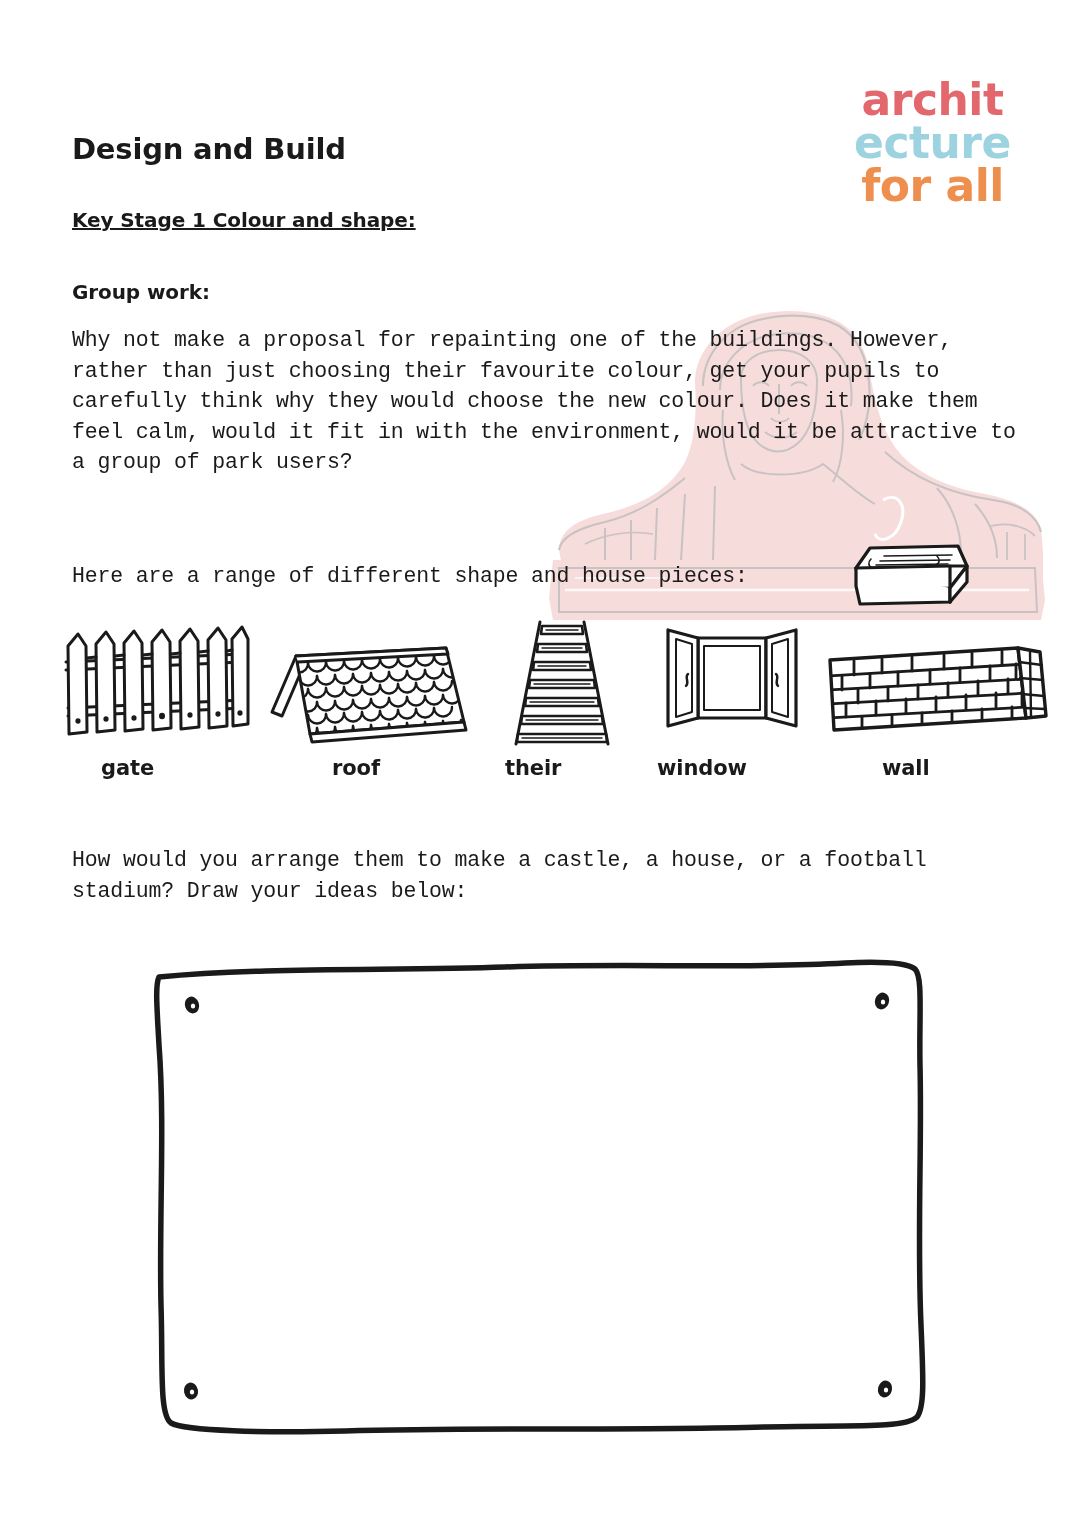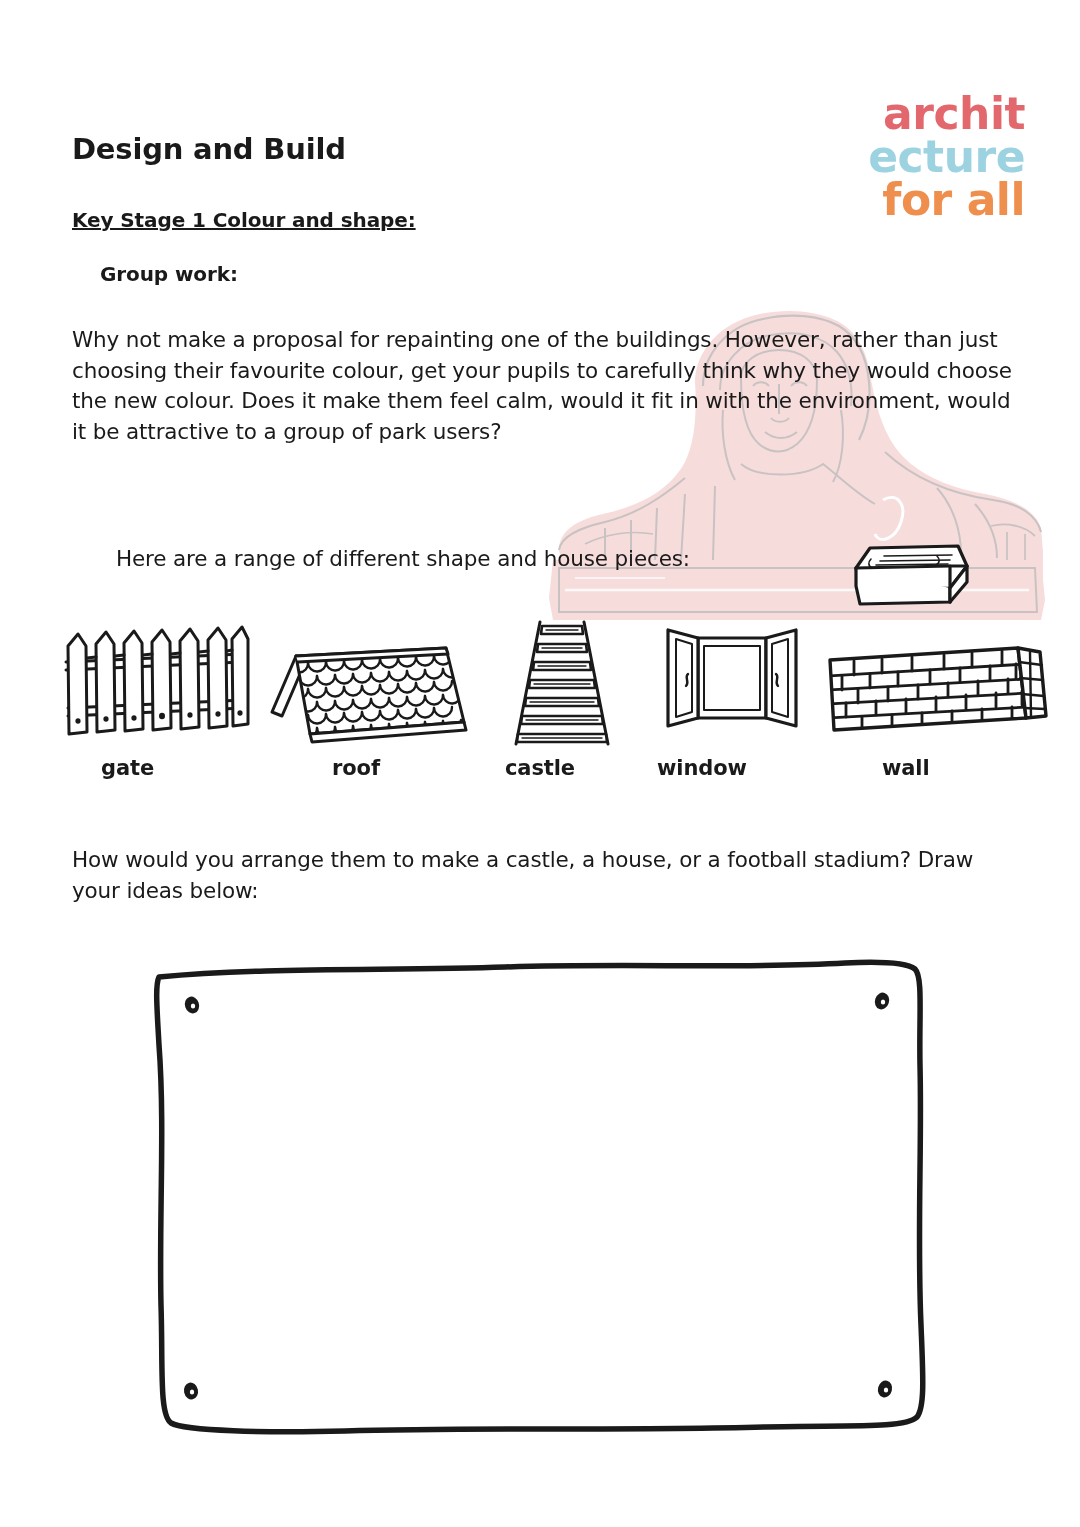--- a/index.html
+++ b/index.html
@@ -32,23 +32,23 @@
     height: 362px;
     z-index: 0;
     pointer-events: none;
   }
   .watermark svg { display: block; width: 100%; height: 100%; }
 
   
   .logo {
     position: absolute;
     right: 55px;
-    top: 92px;
+    top: 78px;
     width: 185px;
-    text-align: right;
+    text-align: center;
     z-index: 3;
   }
   .logo-line {
     font-family: "DejaVu Sans", sans-serif;
     font-size: 44px;
     font-weight: 700;
     line-height: 0.98;
     letter-spacing: -0.5px;
     white-space: nowrap;
   }
@@ -70,34 +70,35 @@
   }
   .subhead {
     position: absolute;
     left: 72px;
     font-size: 20px;
     font-weight: 700;
     letter-spacing: -0.1px;
     z-index: 3;
   }
   .subhead.s1 { top: 208px; text-decoration: underline; }
-  .subhead.s2 { top: 262px; margin-left: 28px; }
+  .subhead.s2 { top: 280px; }
 
   
   .para {
     position: absolute;
     left: 72px;
     font-size: 21.5px;
     line-height: 1.42;
     letter-spacing: -0.15px;
     color: #1a1a1a;
     z-index: 2;
+    font-family: Liberation Mono, monospace;
   }
   .para.p1 { top: 325px; width: 945px; }
-  .para.p2 { top: 544px; width: 760px; margin-left: 44px; }
+  .para.p2 { top: 561px; width: 760px; }
   .para.p3 { top: 845px; width: 930px; }
 
   
   .brick-3d {
     position: absolute;
     left: 840px;
     top: 538px;
     width: 135px;
     height: 72px;
     z-index: 2;
@@ -507,21 +508,21 @@
           <path d="M204 76 L225 77"></path>
           <path d="M210 20 L211 85"></path>
         </g>
       </svg>
     </div>
   </div>
 
   <div class="labelrow">
     <span class="lbl-gate">gate</span>
     <span class="lbl-roof">roof</span>
-    <span class="lbl-steps">castle</span>
+    <span class="lbl-steps">their</span>
     <span class="lbl-window">window</span>
     <span class="lbl-wall">wall</span>
   </div>
 
   <div class="drawbox">
     <svg viewBox="0 0 790 500" xmlns="http://www.w3.org/2000/svg">
       <path d="M14 32
                C 120 22, 250 26, 360 22
                C 480 18, 600 24, 700 18
                C 740 16, 762 18, 770 24

